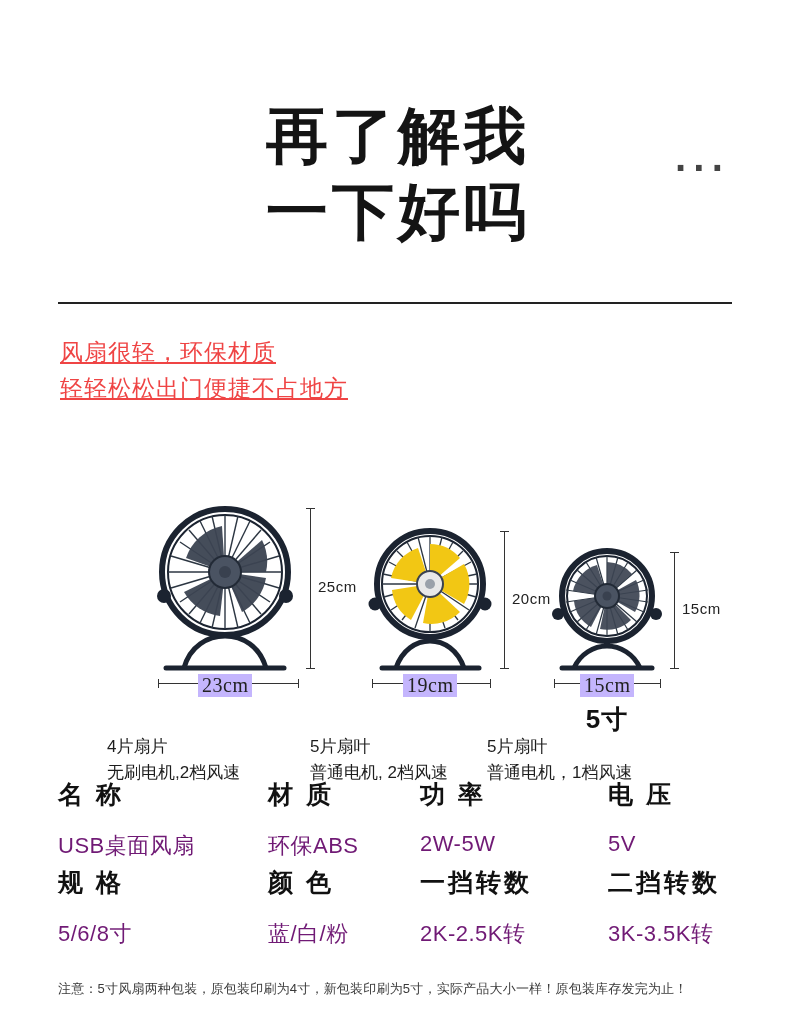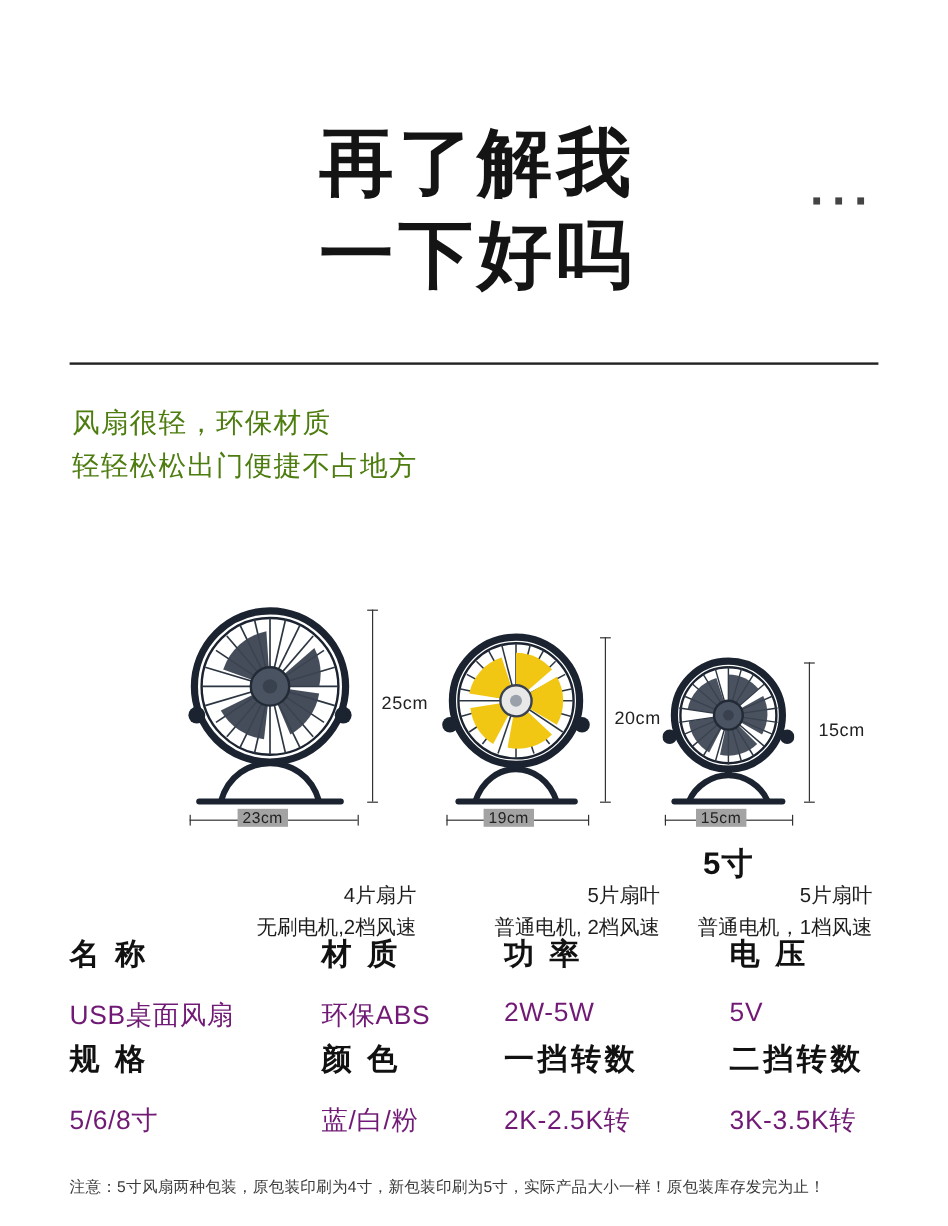--- a/index.html
+++ b/index.html
@@ -51,22 +51,23 @@
     background: #222;
   }
 
   
   .subcopy {
     position: absolute;
     left: 60px;
     top: 334px;
     font-size: 23px;
     line-height: 36px;
-    color: #4d7c0f;
+    color: #ef4444;
     letter-spacing: 1px;
+    text-decoration: underline;
   }
 
   
   .products {
     position: absolute;
     left: 0;
     top: 500px;
     width: 652px;
     height: 290px;
   }
@@ -106,40 +107,41 @@
     background: #333;
   }
   .hcap {
     position: absolute;
     width: 1px;
     height: 9px;
     background: #333;
   }
   .hlabel {
     position: absolute;
-    font-size: 13px;
+    font-size: 20px;
     color: #222;
-    background: #a3a3a3;
+    background: #c4b5fd;
     padding: 0 4px;
     letter-spacing: 0.5px;
+    font-family: Liberation Serif, serif;
   }
 
   .size-title {
     position: absolute;
     width: 200px;
     text-align: center;
     font-size: 26px;
     font-weight: bold;
     color: #111;
     letter-spacing: 1px;
   }
   .size-desc {
     position: absolute;
     width: 240px;
-    text-align: right;
+    text-align: left;
     font-size: 17px;
     line-height: 26px;
     color: #1d1d1d;
   }
 
   
   .specs {
     position: absolute;
     left: 0;
     top: 778px;

